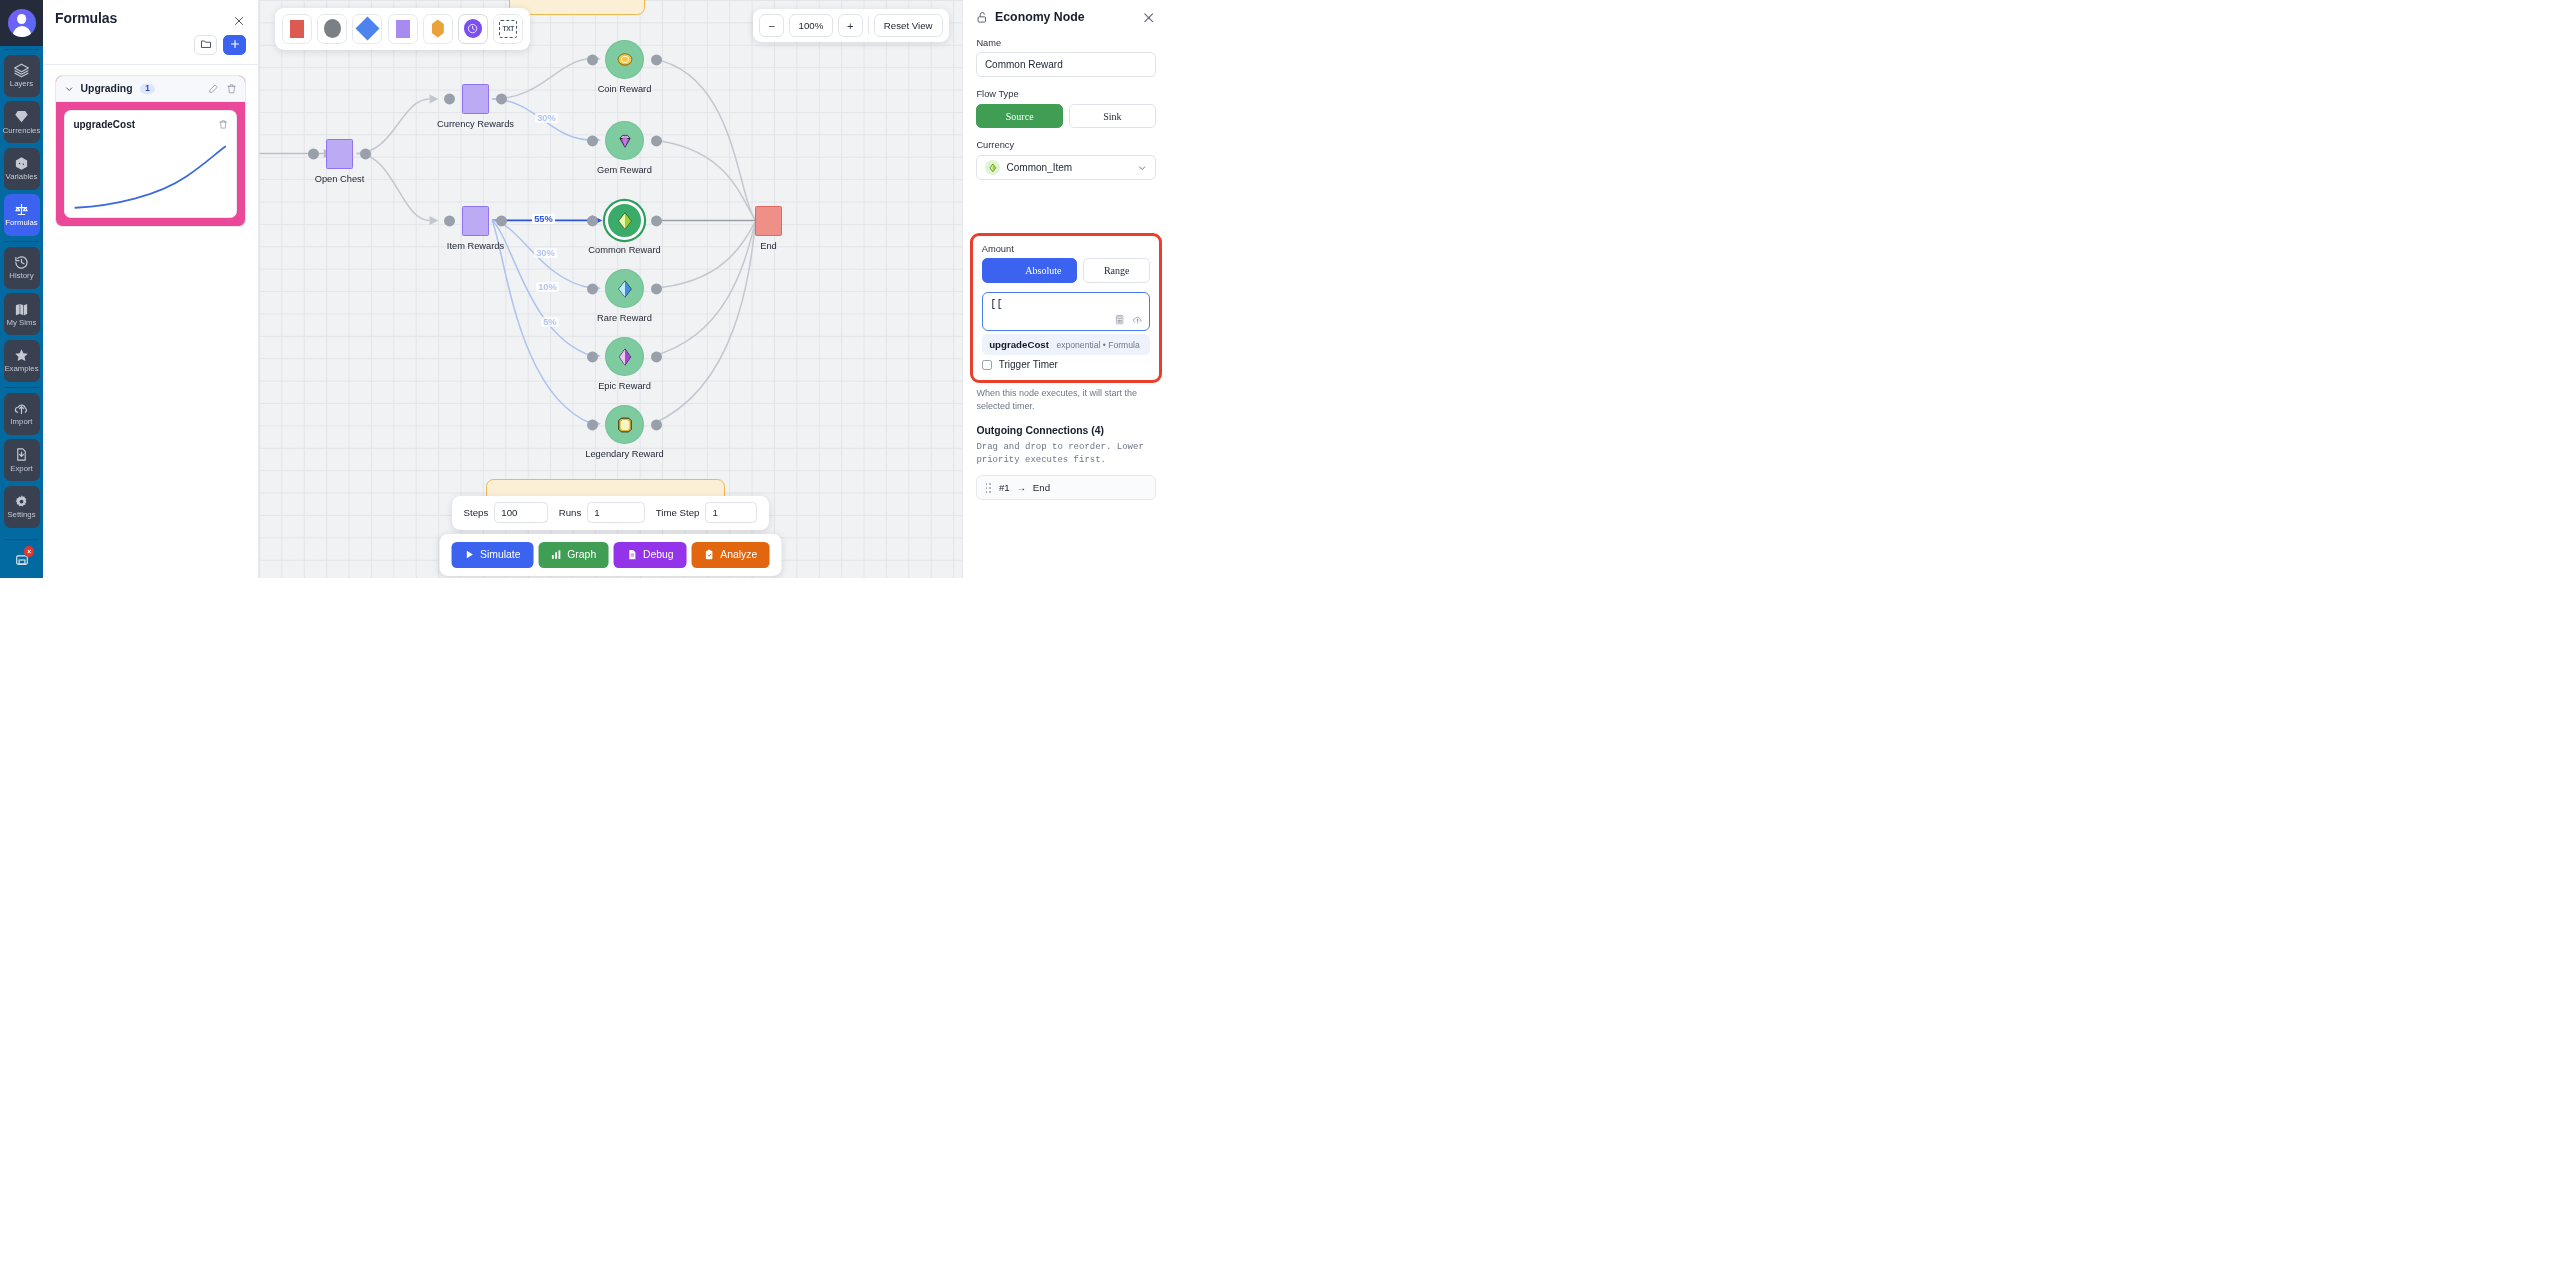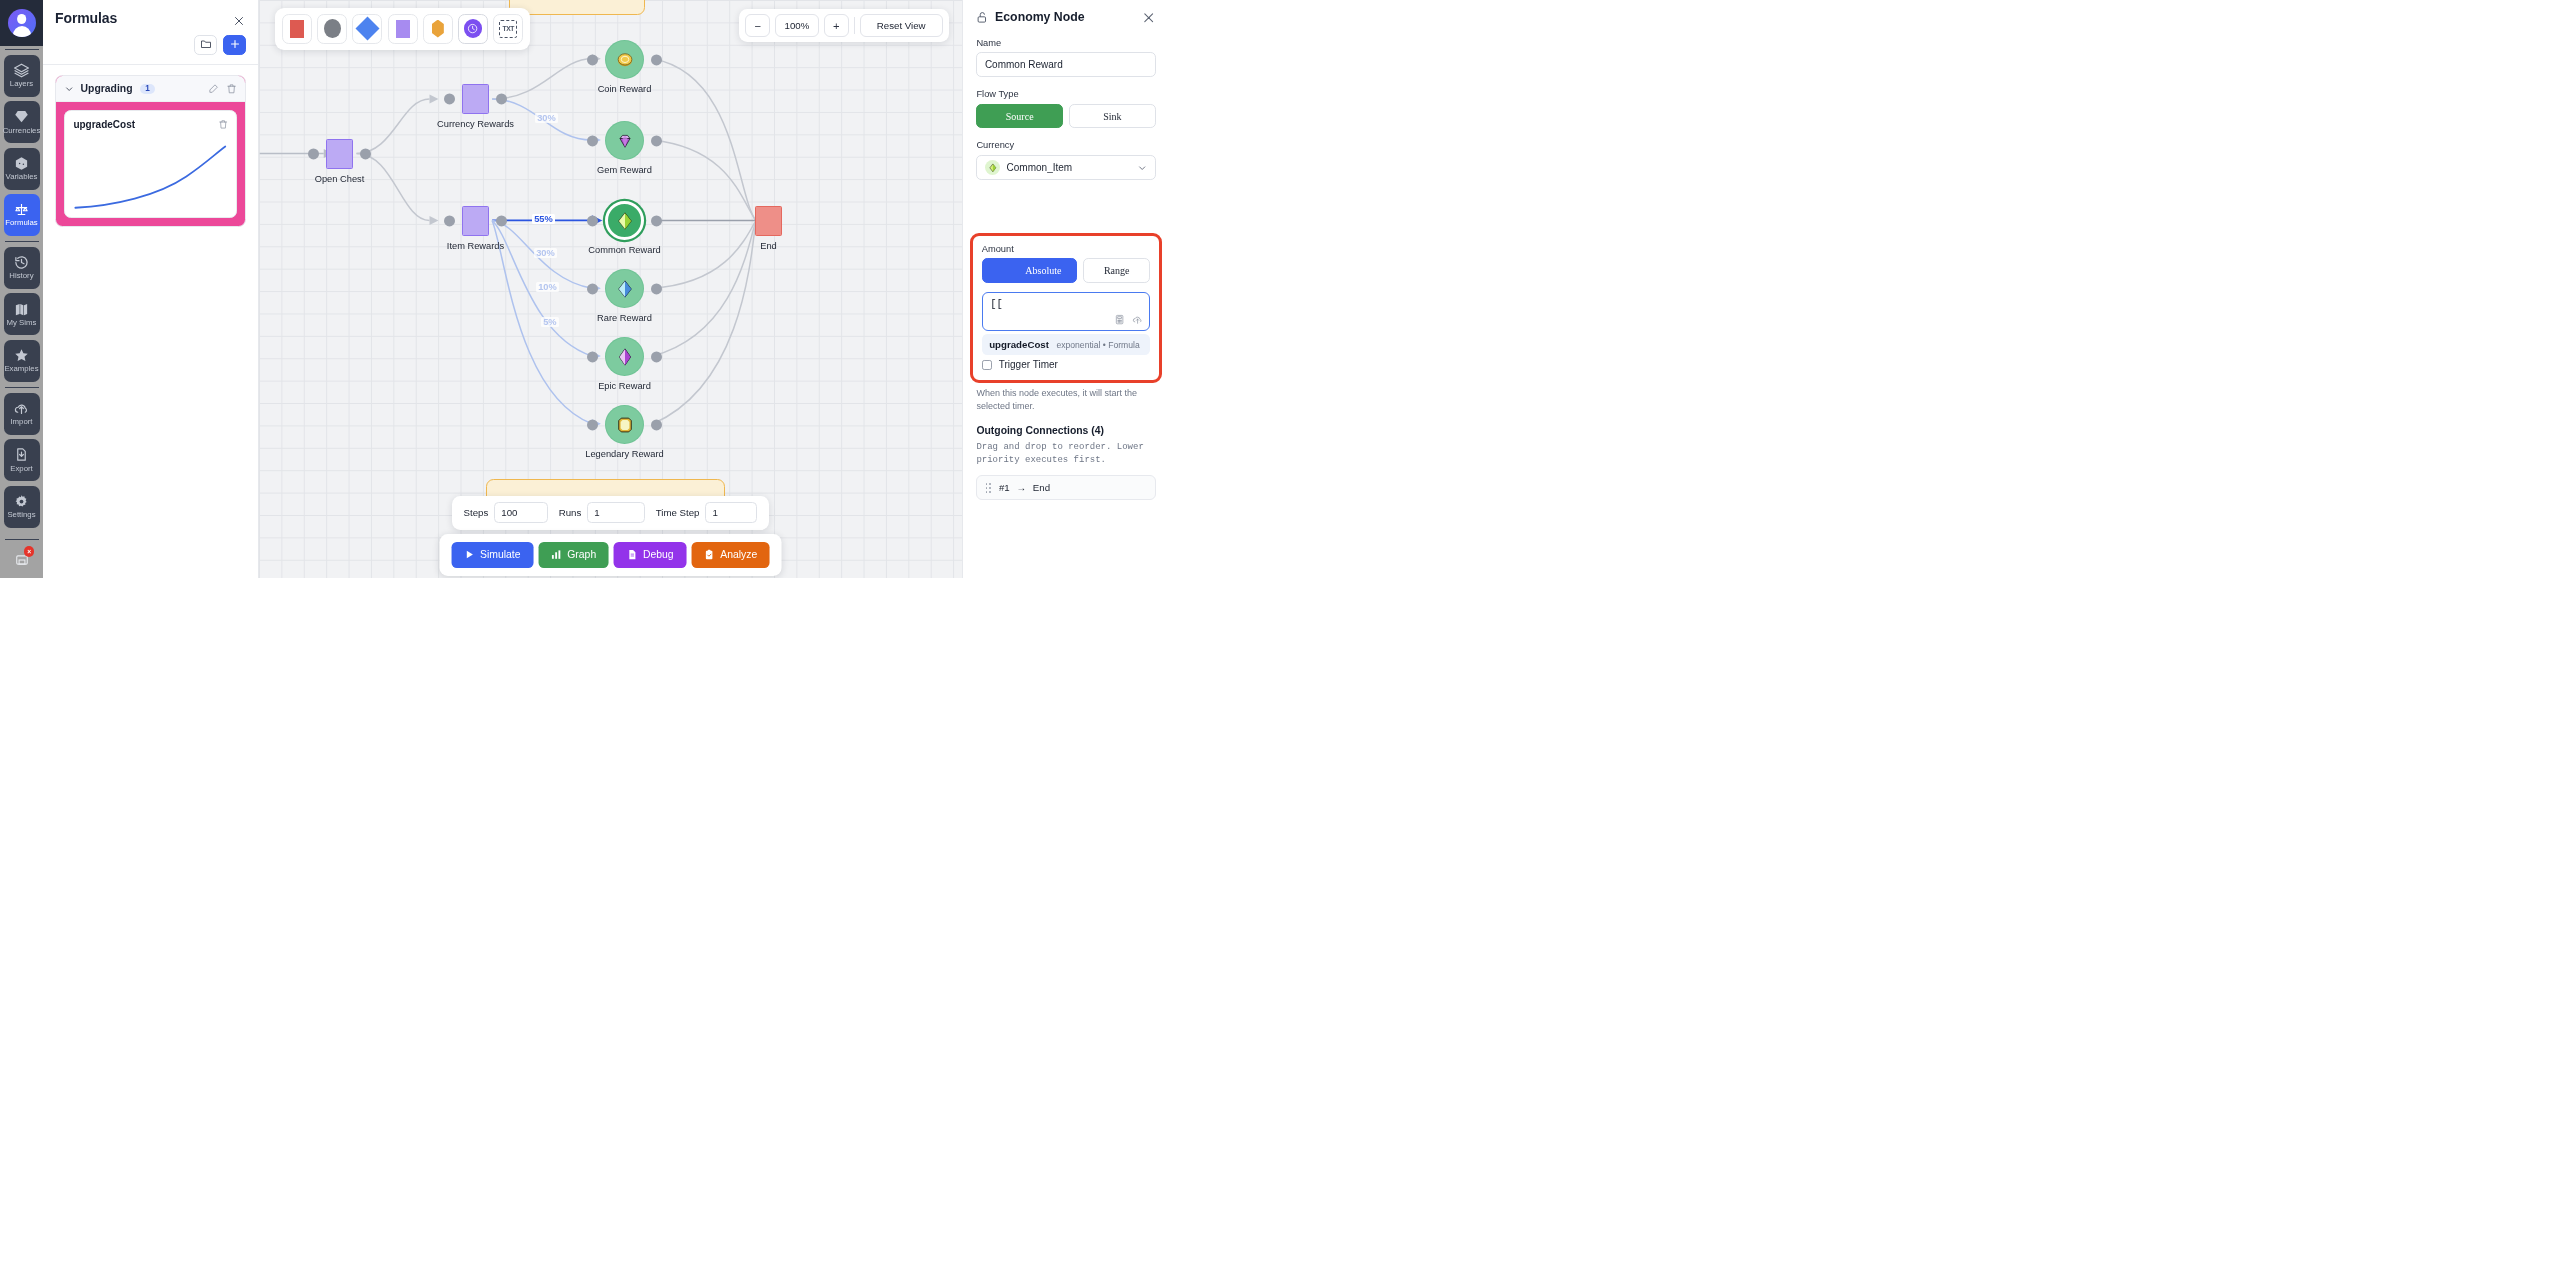--- a/index.html
+++ b/index.html
@@ -6,21 +6,21 @@
   html, body {
     width: 1169px; height: 578px;
     font-family: "Liberation Sans", sans-serif;
     background: #ffffff;
     overflow: hidden;
   }
   .app { position: relative; width: 1169px; height: 578px; display: flex; }
 
   
   .rail {
-    width: 43px; height: 578px; background: #a3a3a3;
+    width: 43px; height: 578px; background: #0369a1;
     display: flex; flex-direction: column; align-items: center;
     flex: 0 0 43px; position: relative;
   }
   .avatar-wrap {
     width: 43px; height: 46px; display:flex; align-items:center; justify-content:center;
     background:#242b3a;
   }
   .avatar {
     width: 28px; height: 28px; border-radius: 50%;
     background: linear-gradient(135deg, #7b5cf5 0%, #4f6ef7 100%);
@@ -153,21 +153,21 @@
     padding:5.2px 6.7px; display:flex; align-items:center; gap:5.2px;
     box-shadow:0 1.5px 7.5px rgba(25,32,48,.12);
   }
   .zbtn {
     min-width:25px; height:23px; border-radius:6px; border:0.7px solid #e2e4ea; background:#fff;
     display:flex; align-items:center; justify-content:center; cursor:pointer;
     font-size:11.2px; color:#2d3342; padding:0 6.7px;
   }
   .zlevel { font-size:9.7px; font-weight:500; color:#222836; padding:0 8.2px; }
   .zdiv { width:0.7px; height:16.4px; background:#e2e4ea; }
-  .zreset { font-size:9.7px; color:#222836; padding:0 16px; }
+  .zreset { font-size:9.7px; color:#222836; padding:0 9px; }
 
   
   .anno {
     position:absolute; border:1.5px solid #efb74f; background:#fbf0d6;
     border-radius:7.5px; color:#7a4a19; font-size:9.3px;
     display:flex; align-items:flex-start; justify-content:center; text-align:center;
     padding:3px 7.5px; line-height:1.35;
   }
   #anno-top { left:250px; top:-16.4px; width:136px; height:31px; }
   #anno-bottom { left:227px; top:479px; width:239px; height:37px; align-items:flex-end; padding-bottom:2.2px; }

